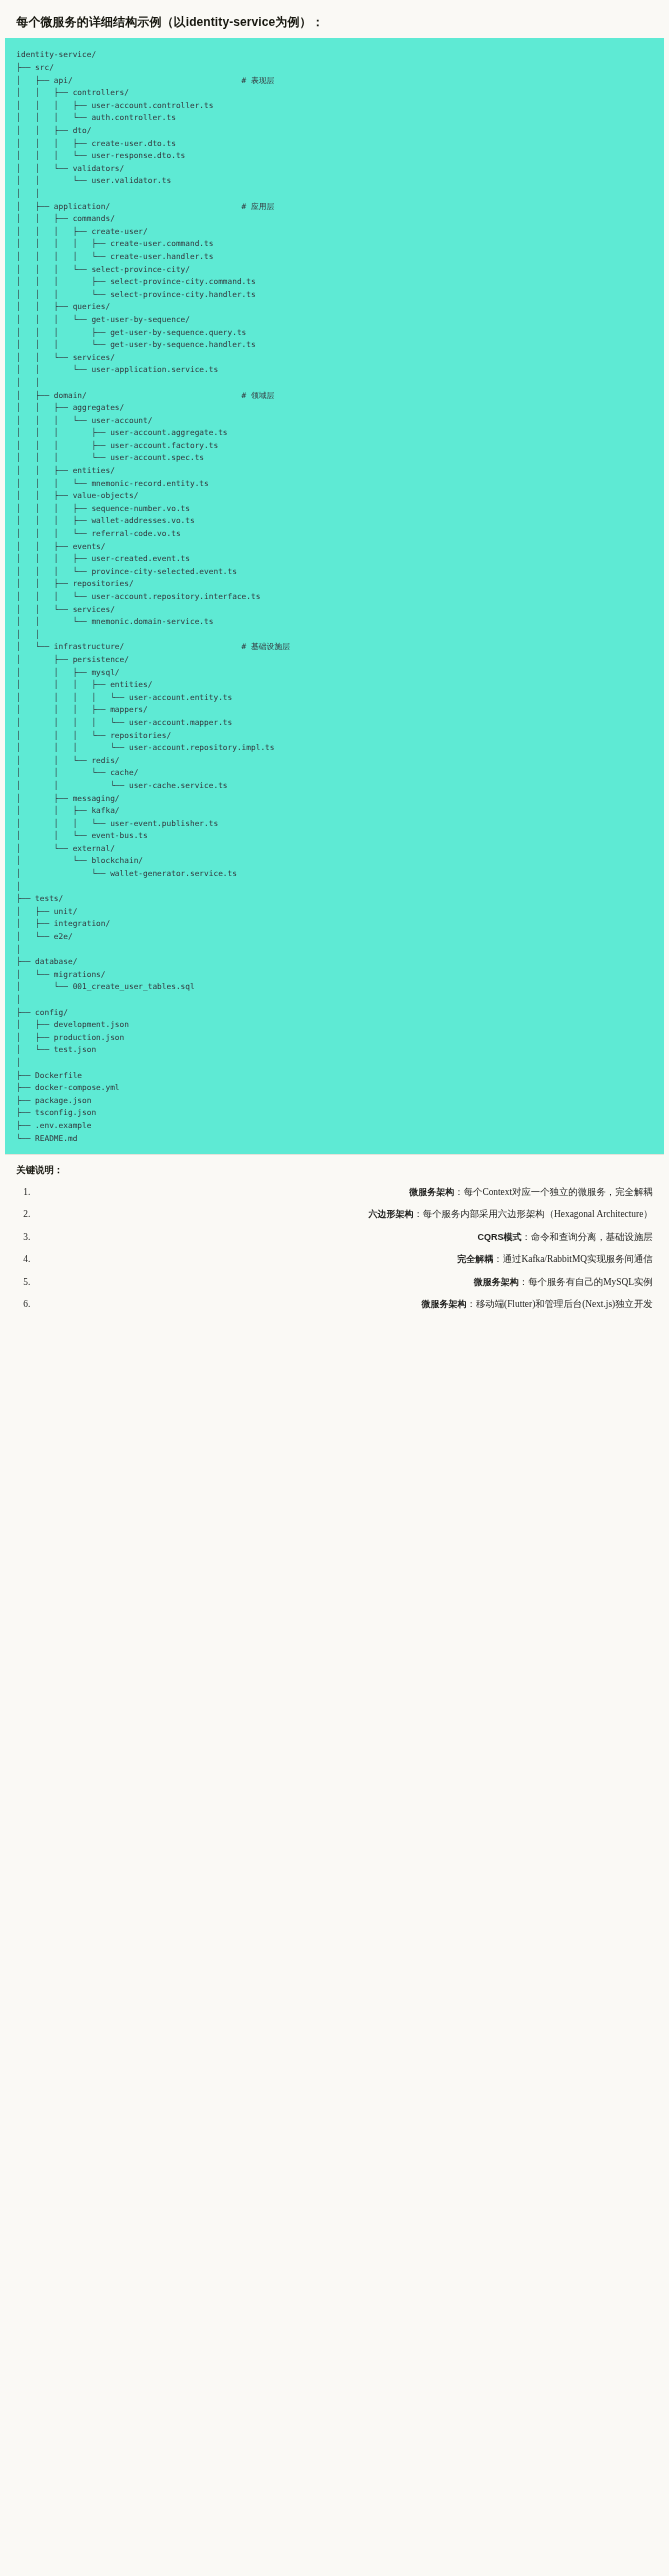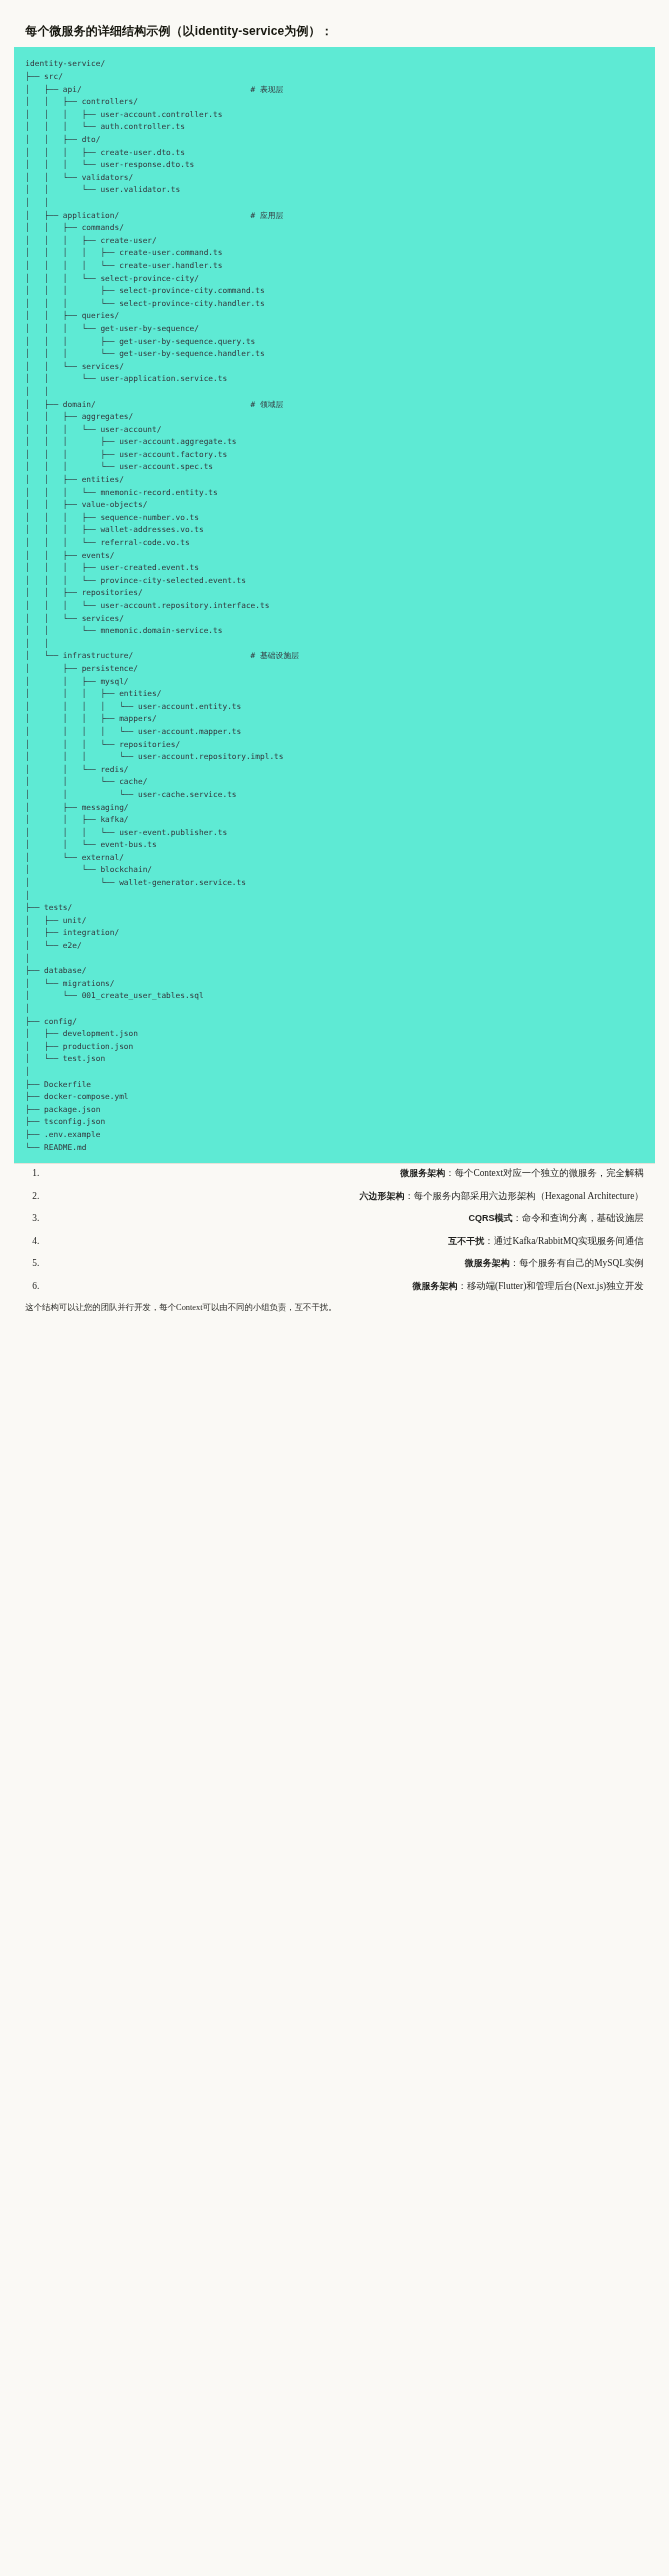--- a/index.html
+++ b/index.html
@@ -6,21 +6,21 @@
   body{
     width:669px;
     background:#faf9f5;
     font-family:"Liberation Serif", serif;
     color:#1f1f1d;
   }
   .page{
     width:669px;
     box-sizing:border-box;
     background:#faf9f5;
-    padding:14px;
+    padding:5px;
   }
   .page-title{
     font-family:"Liberation Sans", sans-serif;
     font-weight:bold;
     font-size:12px;
     line-height:16.3px;
     color:#17170f;
     padding:8.8px 11.3px 7.5px 11.3px;
     letter-spacing:0.1px;
   }
@@ -177,25 +177,25 @@
 ├── docker-compose.yml
 ├── package.json
 ├── tsconfig.json
 ├── .env.example
 └── README.md</pre>
   </div>
 
   <div class="rule"></div>
 
   <div class="key-block">
+    <div class="key-title">关键说明：</div>
     <ol class="key-list">
       <li><b>微服务架构</b><span>：</span><span>每个Context对应一个独立的微服务，完全解耦</span></li>
       <li><b>六边形架构</b><span>：</span><span>每个服务内部采用六边形架构（Hexagonal Architecture）</span></li>
       <li><b>CQRS模式</b><span>：</span><span>命令和查询分离，基础设施层</span></li>
-      <li><b>互不干扰</b><span>：</span><span>通过Kafka/RabbitMQ实现服务间通信</span></li>
+      <li><b>完全解耦</b><span>：</span><span>通过Kafka/RabbitMQ实现服务间通信</span></li>
       <li><b>微服务架构</b><span>：</span><span>每个服务有自己的MySQL实例</span></li>
       <li><b>微服务架构</b><span>：</span><span>移动端(Flutter)和管理后台(Next.js)独立开发</span></li>
     </ol>
-    <div class="closing">这个结构可以让您的团队并行开发，每个Context可以由不同的小组负责，互不干扰。</div>
   </div>
 
 </div>
 
 
 </body></html>

